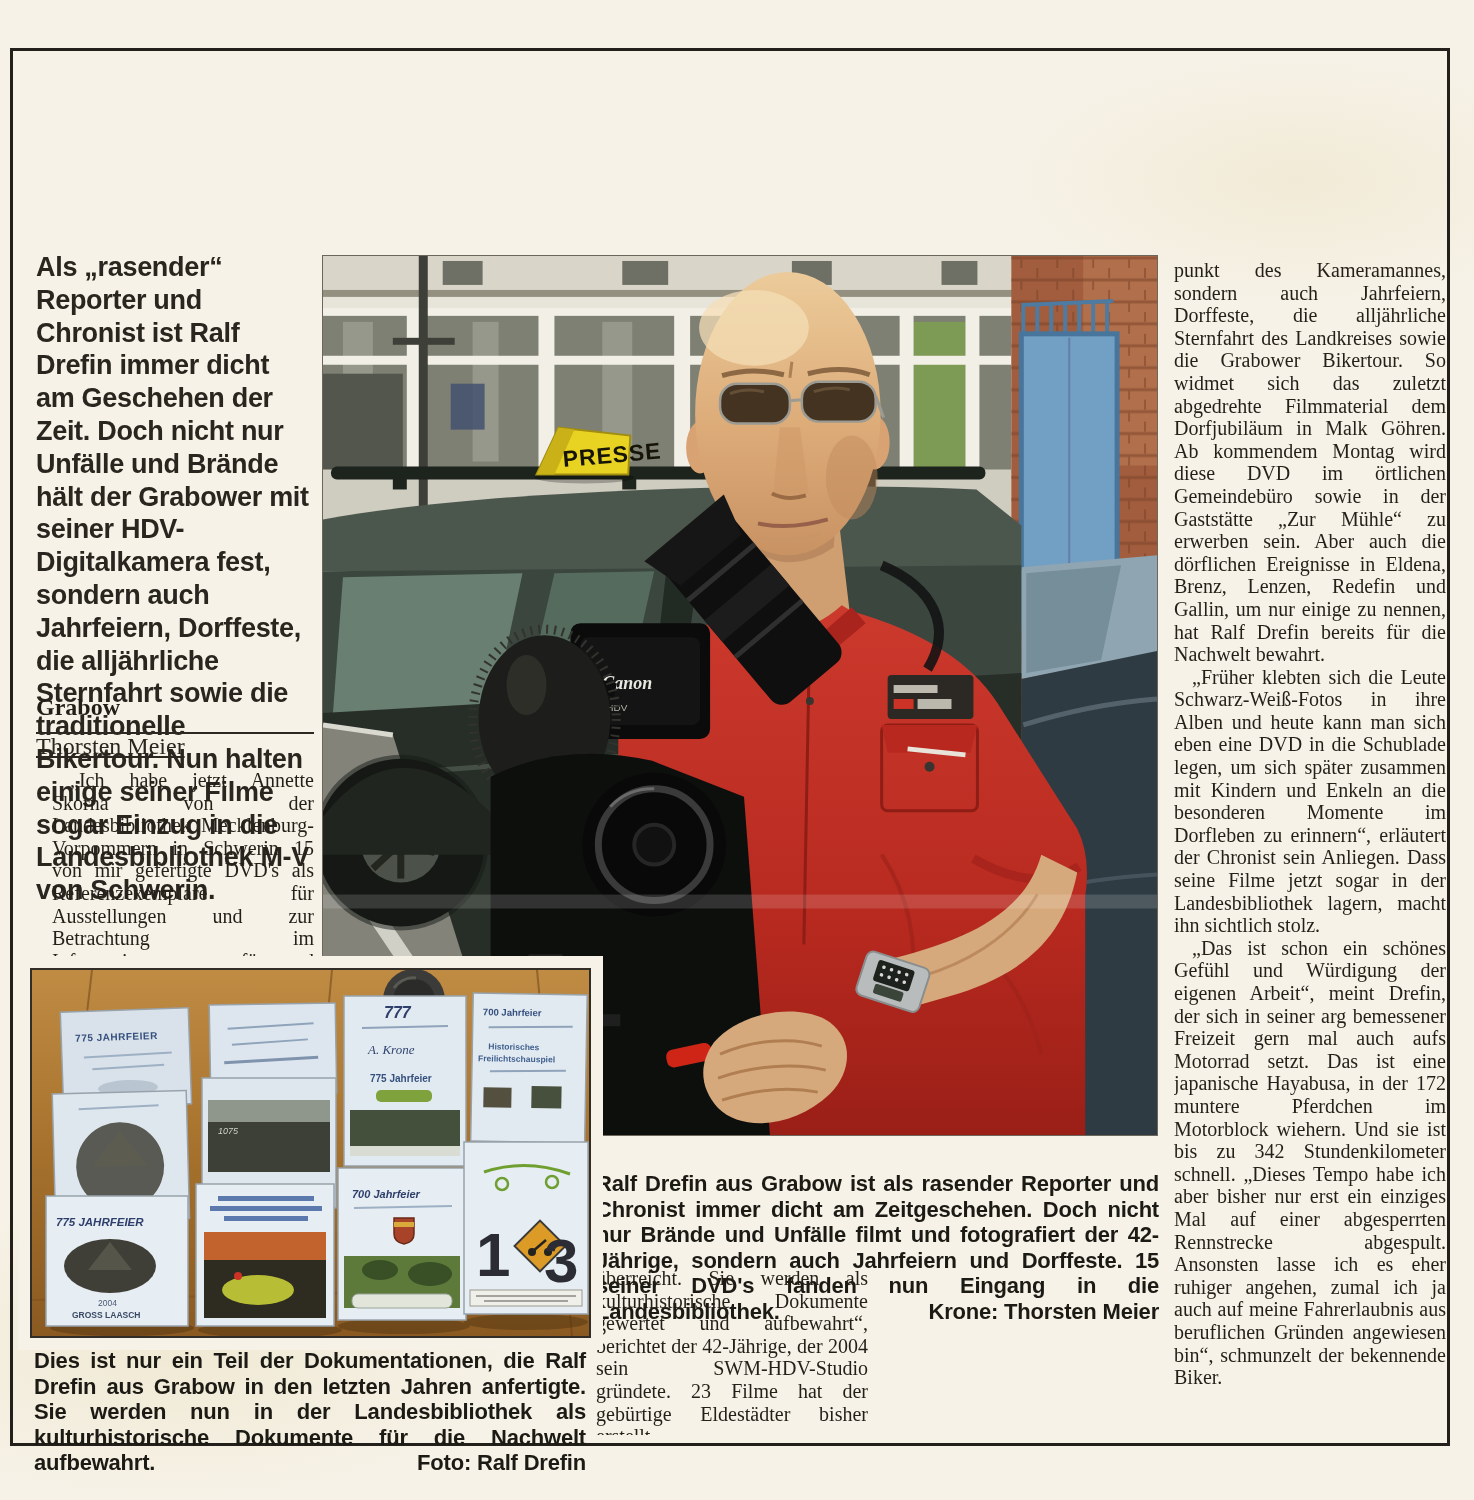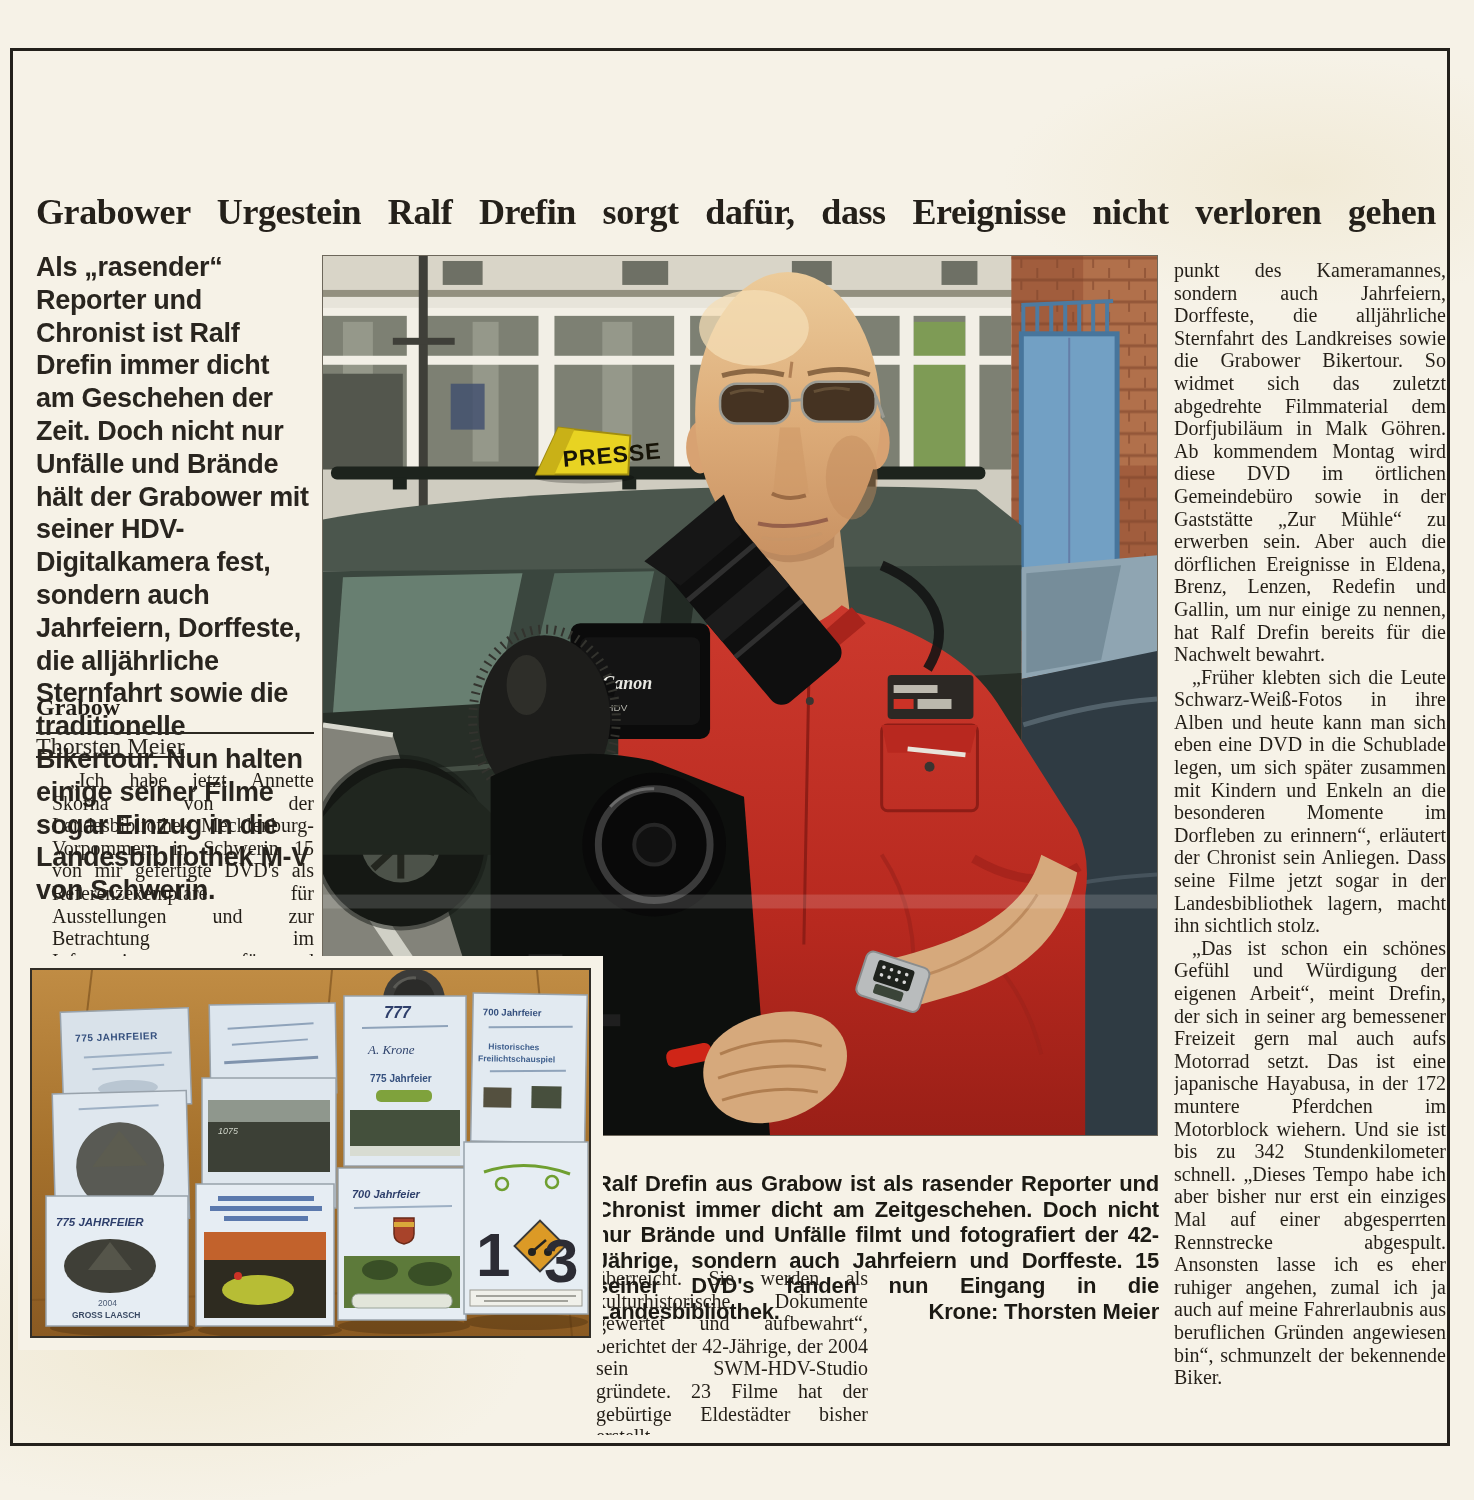--- a/index.html
+++ b/index.html
@@ -45,21 +45,20 @@
   .cap-dvd{position:absolute;left:34px;top:1348px;width:552px;z-index:6;}
   svg{display:block;width:100%;height:100%;}
   .svgtxt{font-family:"Liberation Sans",sans-serif;}
 </style>
 </head>
 <body>
 
 <div class="page">
   <div class="frame"></div>
 
-  <div class="subhead">Grabower Urgestein Ralf Drefin sorgt dafür, dass Ereignisse nicht verloren gehen</div>
 
   <div class="lead">Als „rasender“ Reporter und Chronist ist Ralf Drefin immer dicht am Geschehen der Zeit. Doch nicht nur Unfälle und Brände hält der Grabower mit seiner HDV-Digitalkamera fest, sondern auch Jahrfeiern, Dorffeste, die alljährliche Sternfahrt sowie die traditionelle Bikertour. Nun halten einige seiner Filme sogar Einzug in die Landesbibliothek M-V von Schwerin.</div>
 
   <div class="byline-loc">Grabow</div>
   <div class="byline-author">Thorsten Meier</div>
 
   <div class="col-left-body serifcol">
     <p>„Ich habe jetzt Annette Skorna von der Landesbibliothek Mecklenburg-Vorpommern in Schwerin 15 von mir gefertigte DVD's als Referenzexemplare für Ausstellungen und zur Betrachtung im Informationszentrum für und über das Land</p>
   </div>
 
@@ -414,20 +413,24 @@
           <circle cx="516" cy="282" r="4" fill="#232320"></circle>
         <line x1="500" y1="282" x2="514" y2="270" stroke="#232320" stroke-width="2.5"></line>
         <text class="svgtxt" x="512" y="312" font-size="62" font-weight="bold" fill="#2c2c34">3</text>
         <rect x="438" y="320" width="112" height="16" fill="#f0f0ea" stroke="#9a9a92" stroke-width="1"></rect>
         <line x1="444" y1="326" x2="544" y2="326" stroke="#8a8a82" stroke-width="1.5"></line>
         <line x1="452" y1="331" x2="536" y2="331" stroke="#8a8a82" stroke-width="1.5"></line>
       </g>
     </svg>
   </div>
 
+  <div class="caption cap-dvd">
+    <span>Dies ist nur ein Teil der Dokumentationen, die Ralf Drefin aus Grabow in den letzten Jahren anfertigte. Sie werden nun in der Landesbibliothek als kulturhistorische Dokumente für die Nachwelt aufbewahrt.</span>
+    <span class="credit">Foto: Ralf Drefin</span>
+  </div>
 
   <div class="col-b1 serifcol">
     <p>überreicht. Sie werden als kulturhistorische Dokumente gewertet und aufbewahrt“, berichtet der 42-Jährige, der 2004 sein SWM-HDV-Studio gründete. 23 Filme hat der gebürtige Eldestädter bisher erstellt,</p>
   </div>
 
   <div class="col-right serifcol">
     <p>punkt des Kameramannes, sondern auch Jahrfeiern, Dorffeste, die alljährliche Sternfahrt des Landkreises sowie die Grabower Bikertour. So widmet sich das zuletzt abgedrehte Filmmaterial dem Dorfjubiläum in Malk Göhren. Ab kommendem Montag wird diese DVD im örtlichen Gemeindebüro sowie in der Gaststätte „Zur Mühle“ zu erwerben sein. Aber auch die dörflichen Ereignisse in Eldena, Brenz, Lenzen, Redefin und Gallin, um nur einige zu nennen, hat Ralf Drefin bereits für die Nachwelt bewahrt.</p>
     <p class="ind">„Früher klebten sich die Leute Schwarz-Weiß-Fotos in ihre Alben und heute kann man sich eben eine DVD in die Schublade legen, um sich später zusammen mit Kindern und Enkeln an die besonderen Momente im Dorfleben zu erinnern“, erläutert der Chronist sein Anliegen. Dass seine Filme jetzt sogar in der Landesbibliothek lagern, macht ihn sichtlich stolz.</p>
     <p class="ind">„Das ist schon ein schönes Gefühl und Würdigung der eigenen Arbeit“, meint Drefin, der sich in seiner arg bemessener Freizeit gern mal auch aufs Motorrad setzt. Das ist eine japanische Hayabusa, in der 172 muntere Pferdchen im Motorblock wiehern. Und sie ist bis zu 342 Stundenkilometer schnell. „Dieses Tempo habe ich aber bisher nur erst ein einziges Mal auf einer abgesperrten Rennstrecke abgespult. Ansonsten lasse ich es eher ruhiger angehen, zumal ich ja auch auf meine Fahrerlaubnis aus beruflichen Gründen angewiesen bin“, schmunzelt der bekennende Biker.</p>
   </div>

